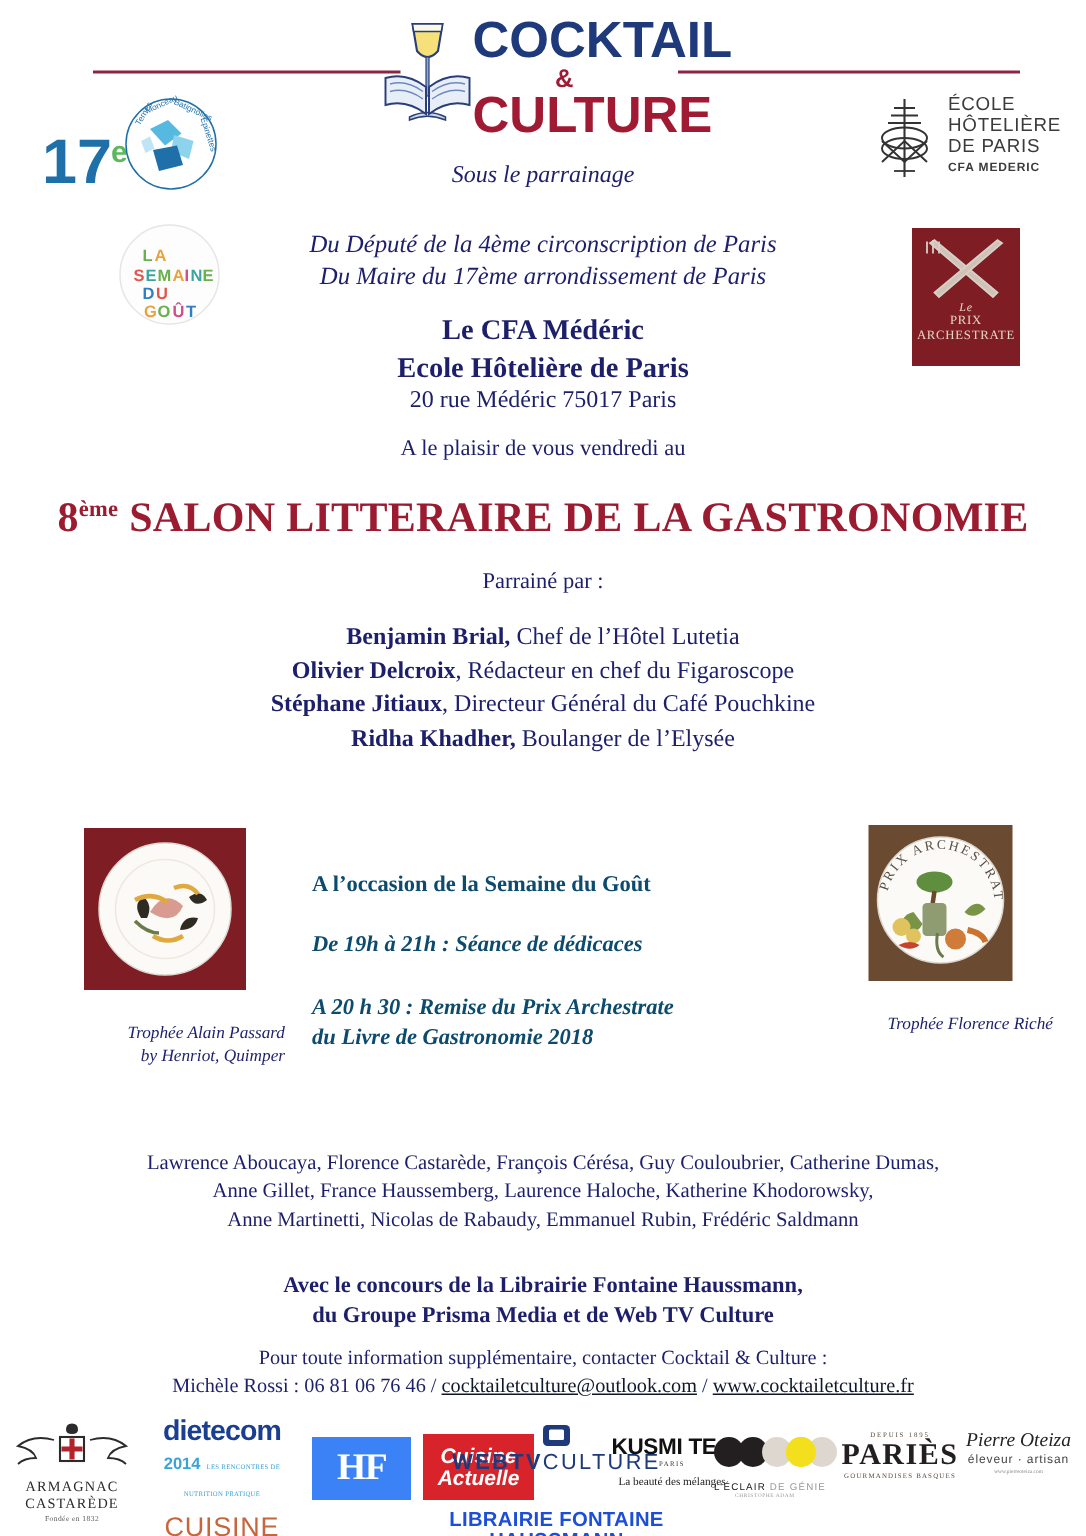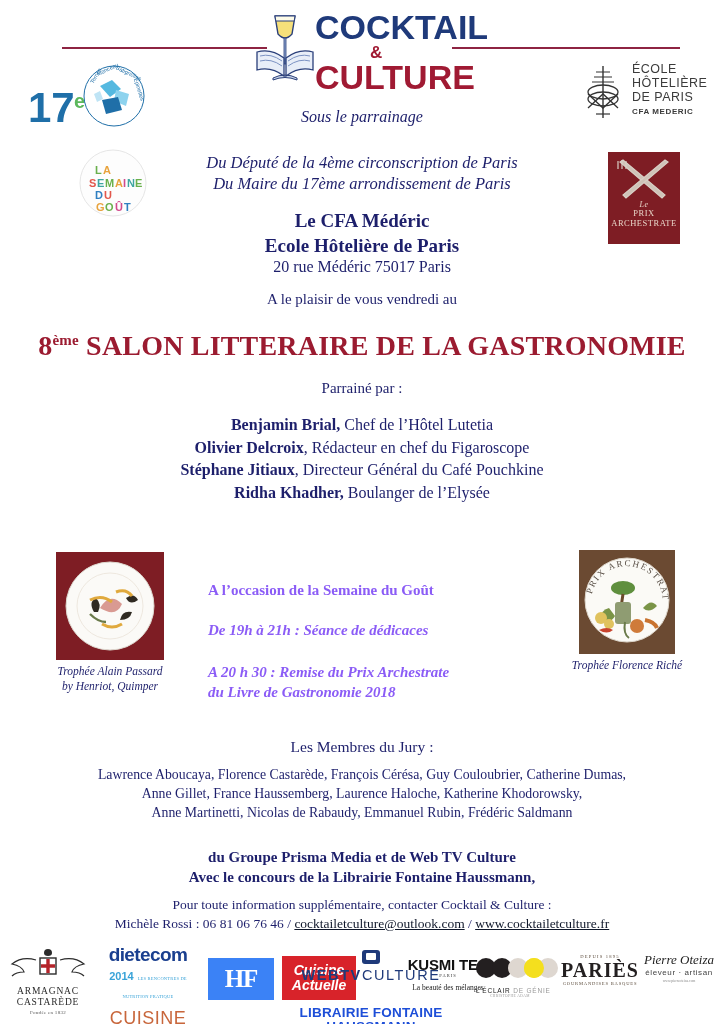--- a/index.html
+++ b/index.html
@@ -84,30 +84,30 @@
   .sponsors { position: absolute; top: 414px; left: 0; width: 724px; text-align: center; }
   .sponsors .row { font-size: 16px; line-height: 22.5px; white-space: nowrap; }
   .sponsors .nm { font-weight: bold; }
   .sponsors .ro { }
 
   .t-date {
     top: 527px; font-size: 21px; font-weight: bold; color: #9b1b30;
   }
   .t-date span { border-bottom: 1.6px solid #9b1b30; padding-bottom: 1px; }
 
-  .events { position: absolute; left: 208px; top: 582px; width: 340px; color: #8b5cf6; }
+  .events { position: absolute; left: 208px; top: 582px; width: 340px; color: #0c4a6e; }
   .events .e1 { font-size: 15px; font-weight: bold; margin-bottom: 23px; }
   .events .e2 { font-size: 15px; font-weight: bold; font-style: italic; margin-bottom: 23px; }
   .events .e3 { font-size: 15px; font-weight: bold; font-style: italic; line-height: 20px; }
 
   
   .trophy { position: absolute; }
   .trophy .cap {
-    text-align: center; font-style: italic; font-size: 11.5px;
-    line-height: 15px; color: #1d1f6b; margin-top: 4px;
+    text-align: right; font-style: italic; font-size: 11.5px;
+    line-height: 15px; color: #1d1f6b; margin-top: 22px;
   }
   .trophy-left { left: 30px; top: 552px; width: 160px; }
   .trophy-right { left: 552px; top: 550px; width: 150px; }
 
   .plate-l { width: 108px; height: 108px; background: #7e1d24; margin: 0 auto; position: relative; }
   .plate-r { width: 96px; height: 104px; background: #6b4a32; margin: 0 auto; position: relative; }
 
   
   .t-jury { top: 738px; font-size: 15.5px; }
   .jury-list { position: absolute; top: 765px; width: 724px; text-align: center;
@@ -352,30 +352,29 @@
         <path d="M64 58 q8 -10 14 -2 q-8 8 -14 2 Z" fill="#7a9447"></path>
         <path d="M66 70 q10 2 12 8" stroke="#c9732f" stroke-width="4" fill="none"></path>
         <path d="M46 72 q-2 12 4 16" stroke="#6a7a4a" stroke-width="2" fill="none"></path>
       </svg>
     </div>
     <div class="cap">
       <div>Trophée Florence Riché</div>
     </div>
   </div>
 
-  <div class="c t-jury">Les Membres du Jury :</div>
   <div class="jury-list">
     <div>Lawrence Aboucaya, Florence Castarède, François Cérésa, Guy Couloubrier, Catherine Dumas,</div>
     <div>Anne Gillet, France Haussemberg, Laurence Haloche, Katherine Khodorowsky,</div>
     <div>Anne Martinetti, Nicolas de Rabaudy, Emmanuel Rubin, Frédéric Saldmann</div>
   </div>
 
   <div class="c t-concours">
+    <div>Avec le concours de la Librairie Fontaine Haussmann,</div>
     <div>du Groupe Prisma Media et de Web TV Culture</div>
-    <div>Avec le concours de la Librairie Fontaine Haussmann,</div>
   </div>
 
   <div class="c t-contact">
     <div>Pour toute information supplémentaire, contacter Cocktail &amp; Culture :</div>
     <div><span>Michèle Rossi : 06 81 06 76 46  / </span><span class="lnk">cocktailetculture@outlook.com</span><span> / </span><span class="lnk">www.cocktailetculture.fr</span></div>
   </div>
 
   <div class="strip">
 
     <div class="slogo arm">

